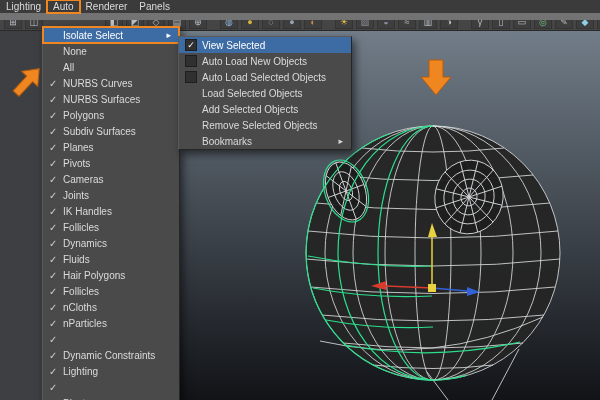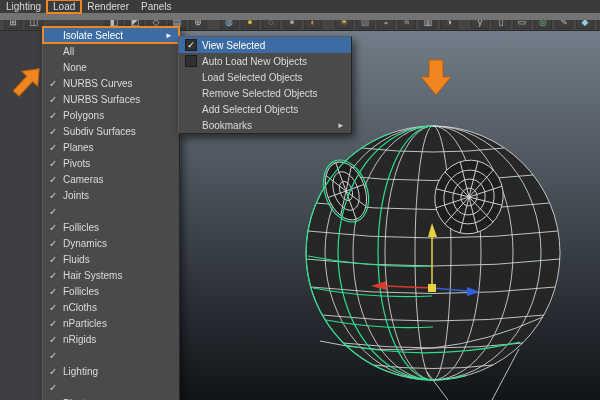--- a/index.html
+++ b/index.html
@@ -143,21 +143,21 @@
         <polygon points="467,287 480,292 467,296" style="fill:var(--axis-blue)"></polygon>
         <line x1="432" y1="288" x2="432" y2="235" style="stroke:var(--axis-yellow)" stroke-width="1.5"></line>
         <polygon points="428,237 432,223 437,237" style="fill:var(--axis-yellow)"></polygon>
         <rect x="428" y="284" width="8" height="8" style="fill:var(--axis-yellow)"></rect>
       </g>
     </g>
   </svg>
 
   <div class="menubar">
       <div class="mb-item">Lighting</div>
-      <div class="mb-item annotated">Load</div>
+      <div class="mb-item annotated">Auto</div>
       <div class="mb-item">Renderer</div>
       <div class="mb-item">Panels</div>
     </div>
 
   <div class="toolbar">
     <div class="tb-left">
         <span class="icon" style="color: rgb(185, 192, 198);">⊞</span>
         <span class="icon" style="color: rgb(185, 192, 198);">◫</span>
       </div>
     <div class="tb-main">
@@ -189,27 +189,27 @@
 
   <div class="menu" id="show-menu">
     <div class="mi sel ann-box">
       <span class="chk"></span>
       <span class="lbl">Isolate Select</span>
       <span class="sub-arrow">▸</span>
     </div>
     <div id="show-menu-rows">
         <div class="mi">
           <span class="chk"></span>
+          <span class="lbl">None</span>
+        </div>
+        <div class="mi">
+          <span class="chk"></span>
           <span class="lbl">All</span>
         </div>
         <div class="mi">
-          <span class="chk"></span>
-          <span class="lbl">None</span>
-        </div>
-        <div class="mi">
           <span class="chk">✓</span>
           <span class="lbl">NURBS Curves</span>
         </div>
         <div class="mi">
           <span class="chk">✓</span>
           <span class="lbl">NURBS Surfaces</span>
         </div>
         <div class="mi">
           <span class="chk">✓</span>
           <span class="lbl">Polygons</span>
@@ -229,55 +229,56 @@
         <div class="mi">
           <span class="chk">✓</span>
           <span class="lbl">Cameras</span>
         </div>
         <div class="mi">
           <span class="chk">✓</span>
           <span class="lbl">Joints</span>
         </div>
         <div class="mi">
           <span class="chk">✓</span>
+          <span class="lbl">IK Handles</span>
         </div>
         <div class="mi">
           <span class="chk">✓</span>
           <span class="lbl">Follicles</span>
         </div>
         <div class="mi">
           <span class="chk">✓</span>
           <span class="lbl">Dynamics</span>
         </div>
         <div class="mi">
           <span class="chk">✓</span>
           <span class="lbl">Fluids</span>
         </div>
         <div class="mi">
           <span class="chk">✓</span>
-          <span class="lbl">Hair Systems</span>
+          <span class="lbl">Hair Polygons</span>
         </div>
         <div class="mi">
           <span class="chk">✓</span>
           <span class="lbl">Follicles</span>
         </div>
         <div class="mi">
           <span class="chk">✓</span>
           <span class="lbl">nCloths</span>
         </div>
         <div class="mi">
           <span class="chk">✓</span>
           <span class="lbl">nParticles</span>
         </div>
         <div class="mi">
           <span class="chk">✓</span>
-          <span class="lbl">nRigids</span>
-        </div>
-        <div class="mi">
-          <span class="chk">✓</span>
+        </div>
+        <div class="mi">
+          <span class="chk">✓</span>
+          <span class="lbl">Dynamic Constraints</span>
         </div>
         <div class="mi">
           <span class="chk">✓</span>
           <span class="lbl">Lighting</span>
         </div>
         <div class="mi">
           <span class="chk">✓</span>
         </div>
         <div class="mi">
           <span class="chk">✓</span>
@@ -290,30 +291,34 @@
     <div id="submenu-rows">
         <div class="mi sel">
           <span class="box">✓</span>
           <span class="lbl">View Selected</span>
         </div>
         <div class="mi">
           <span class="box"></span>
           <span class="lbl">Auto Load New Objects</span>
         </div>
         <div class="mi">
+          <span class="box"></span>
+          <span class="lbl">Auto Load Selected Objects</span>
+        </div>
+        <div class="mi">
           <span class="boxspace"></span>
           <span class="lbl">Load Selected Objects</span>
         </div>
         <div class="mi">
           <span class="boxspace"></span>
+          <span class="lbl">Add Selected Objects</span>
+        </div>
+        <div class="mi">
+          <span class="boxspace"></span>
           <span class="lbl">Remove Selected Objects</span>
-        </div>
-        <div class="mi">
-          <span class="boxspace"></span>
-          <span class="lbl">Add Selected Objects</span>
         </div>
         <div class="mi">
           <span class="boxspace"></span>
           <span class="lbl">Bookmarks</span>
           <span class="sub-arrow">▸</span>
         </div>
       </div>
   </div>
 
   <svg class="ann" width="600" height="400">

